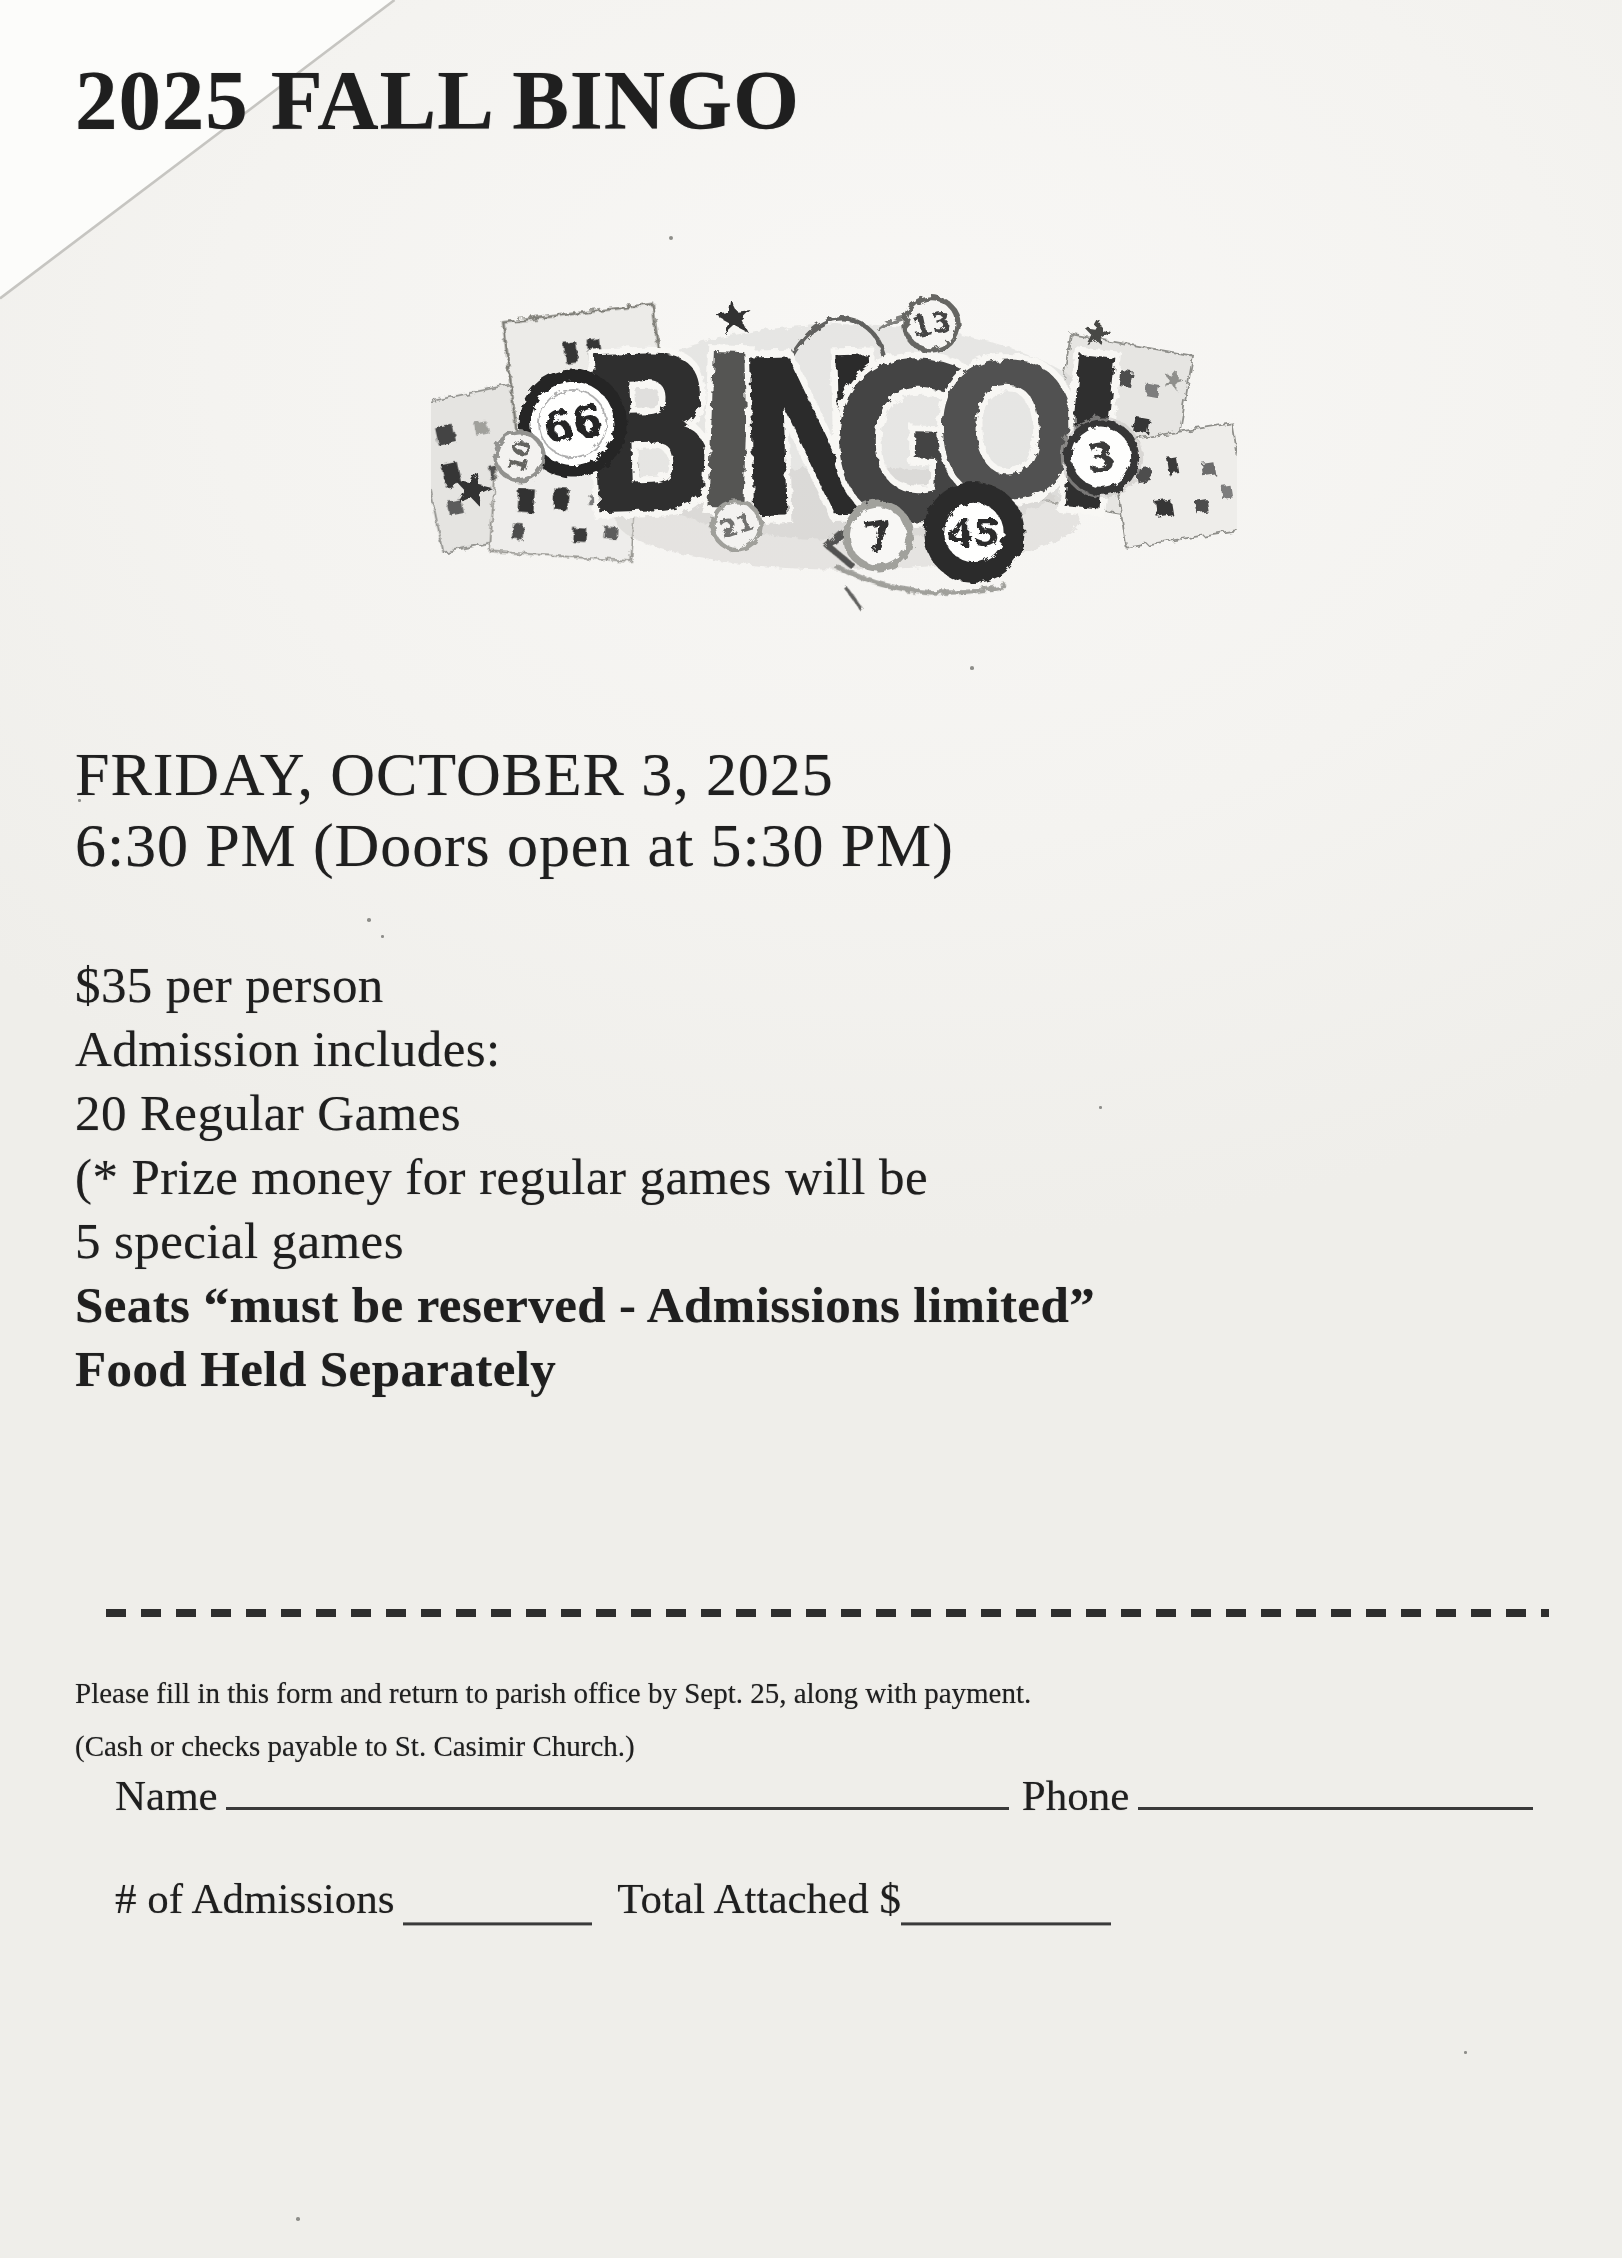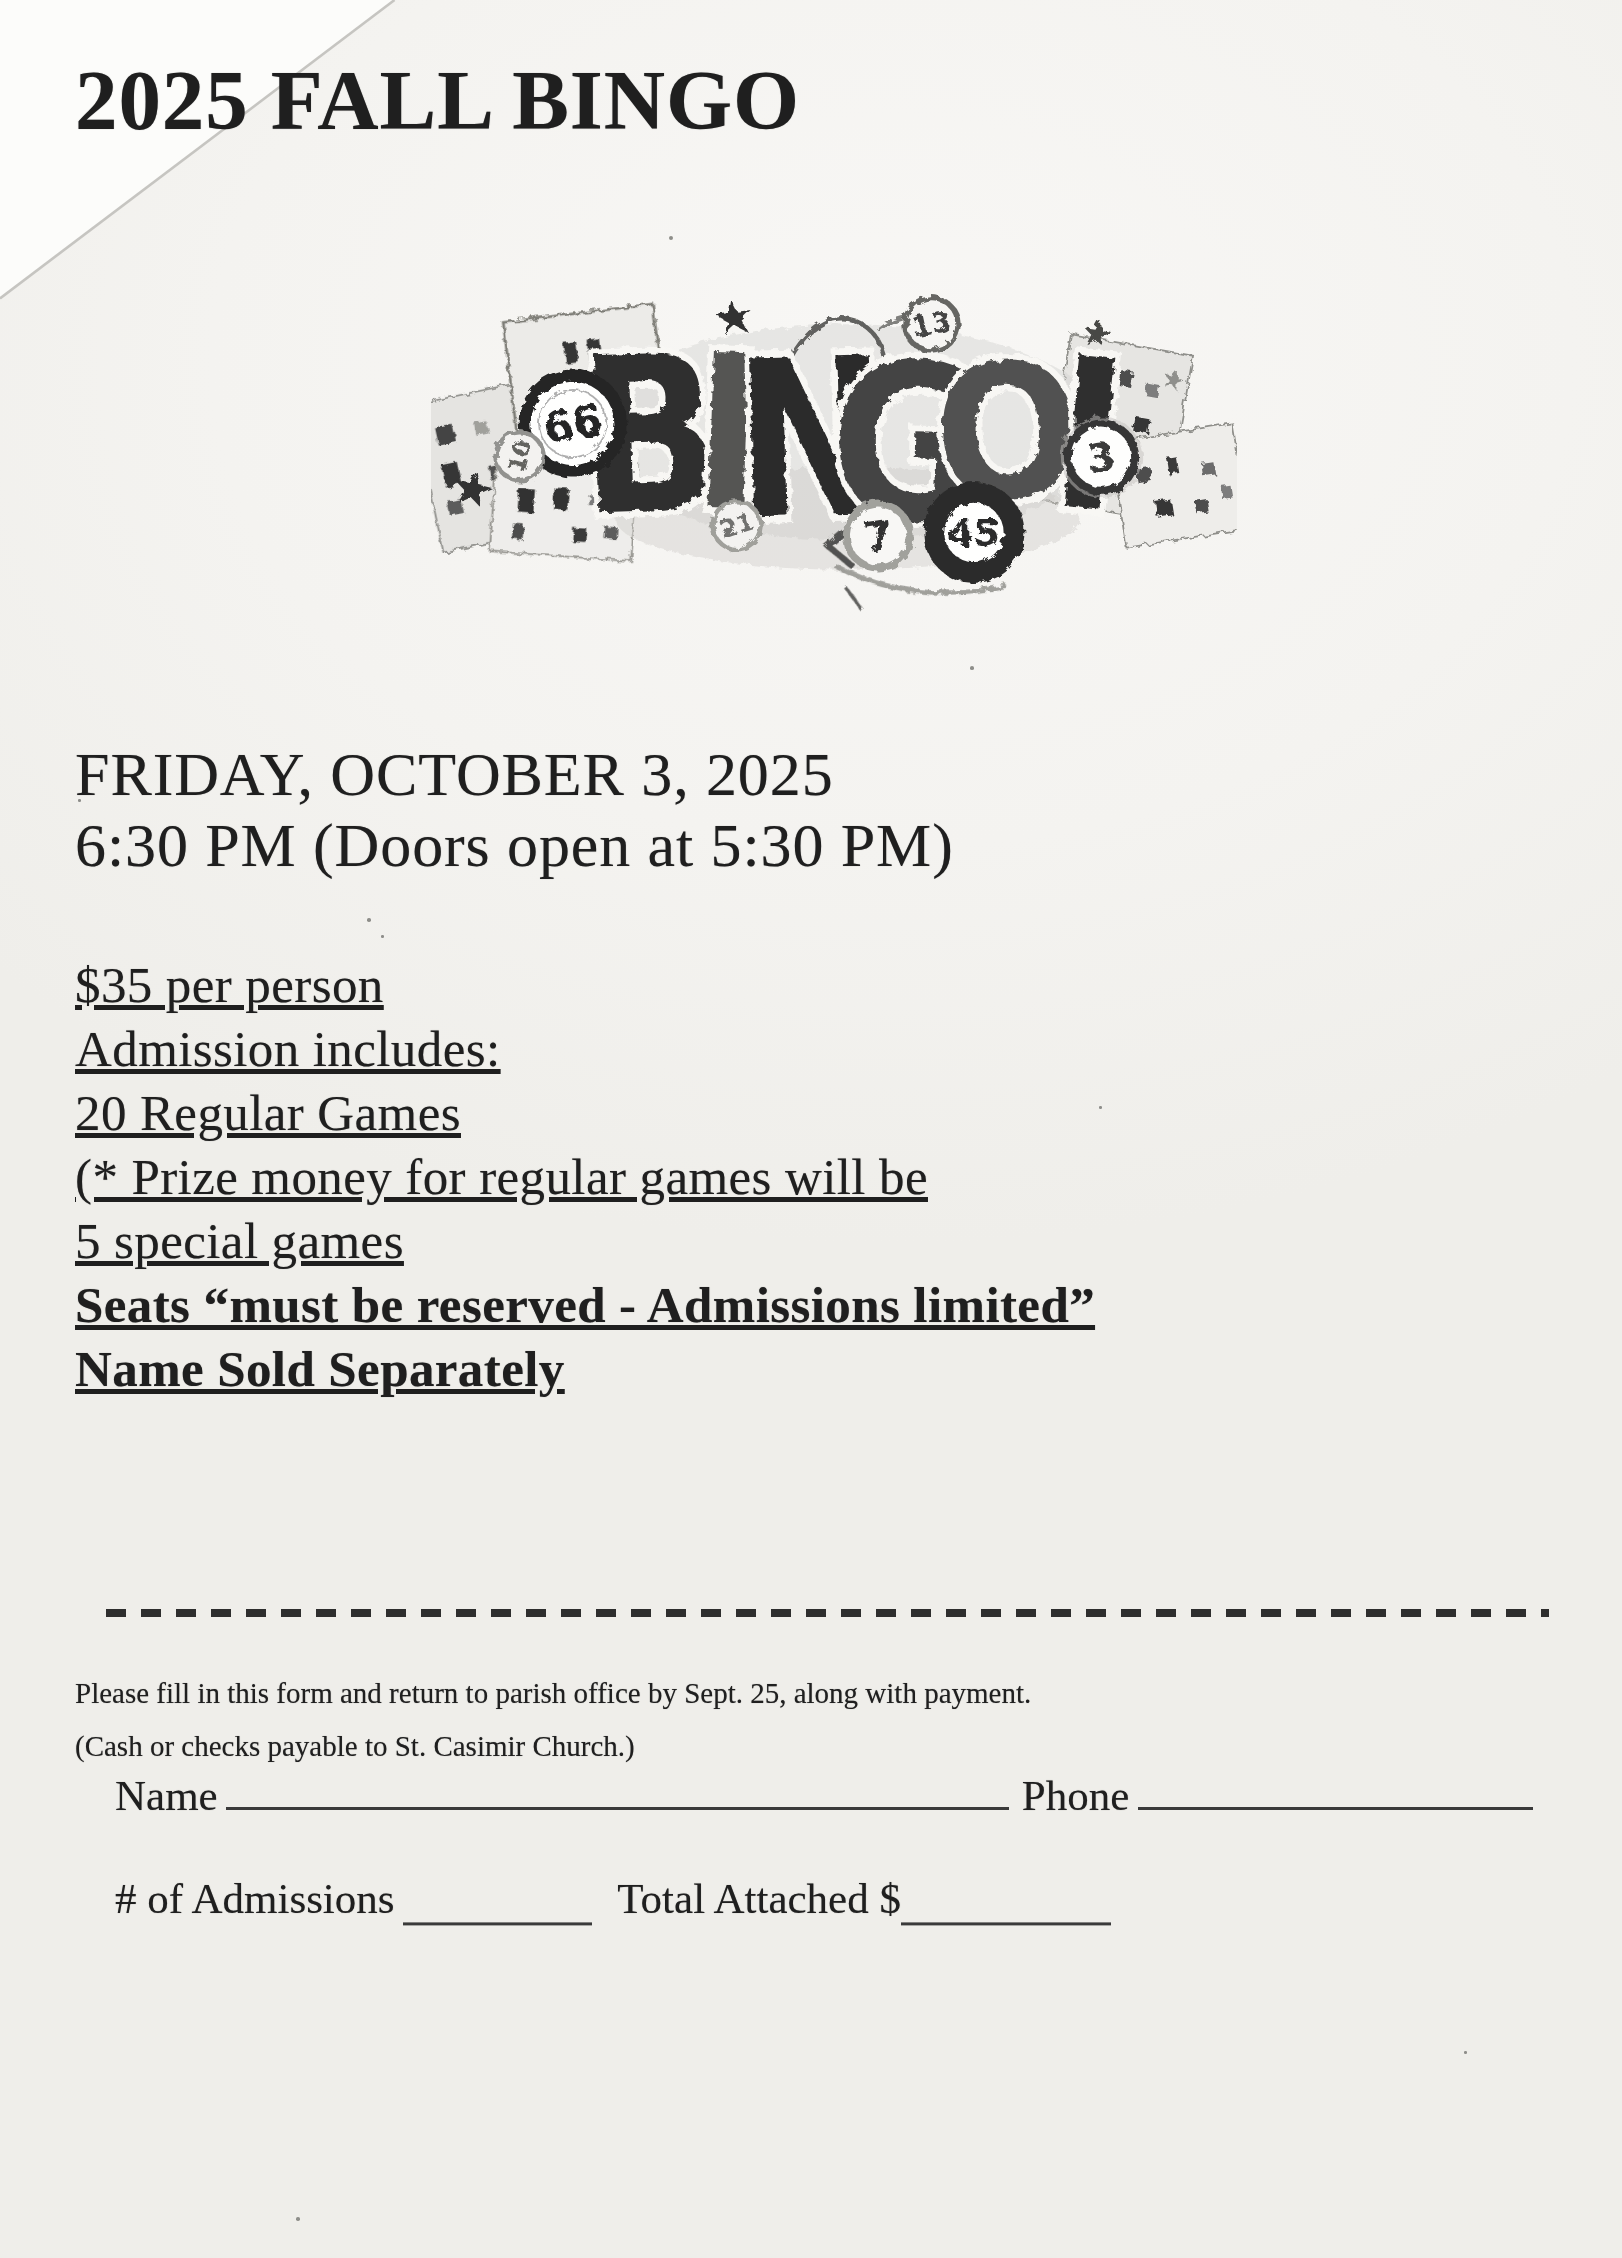--- a/index.html
+++ b/index.html
@@ -21,21 +21,21 @@
     position:absolute;left:0;top:0;width:100%;height:100%;
     clip-path:polygon(0 0,394px 0,0 298px);
     background:#fcfcfa;
   }
   .fold svg{position:absolute;left:0;top:0;}
   .txt{position:absolute;left:75px;width:1548px;text-align:left;
        text-shadow:0 0 0.9px rgba(25,25,25,.45);}
   .title{top:51px;font-size:85px;font-weight:bold;letter-spacing:0.9px;}
   .subtitle{top:157px;font-size:41px;}
   .dateblock{top:739px;font-size:62px;font-weight:normal;line-height:1.14;letter-spacing:0.9px;}
-  .details{top:953px;font-size:51px;line-height:64px;letter-spacing:0.4px;text-decoration:underline;}
+  .details{top:953px;font-size:51px;line-height:64px;letter-spacing:0.4px;}
   .details .b{font-weight:bold;}
   .cutline{
     position:absolute;left:106px;top:1609px;width:1443px;height:8px;
     background:repeating-linear-gradient(90deg,#2e2e2e 0 20px,rgba(0,0,0,0) 20px 35px);
   }
   .instructions{top:1667px;font-size:29px;line-height:53px;}
   .formrow{position:absolute;left:115px;width:1456px;font-size:43px;
            text-shadow:0 0 0.9px rgba(25,25,25,.45);white-space:nowrap;}
   .row1{top:1766px;}
   .row2{top:1869px;}
@@ -186,21 +186,21 @@
     <div>6:30 PM (Doors open at 5:30 PM)</div>
   </div>
 
   <div class="txt details">
     <div>$35 per person</div>
     <div>Admission includes:</div>
     <div>20 Regular Games</div>
     <div>(* Prize money for regular games will be</div>
     <div>5 special games</div>
     <div class="b">Seats “must be reserved - Admissions limited”</div>
-    <div class="b">Name Sold Separately</div>
+    <div class="b">Food Held Separately</div>
   </div>
 
   <div class="cutline"></div>
 
   <div class="txt instructions">
     <div>Please fill in this form and return to parish office by Sept. 25, along with payment.</div>
     <div>(Cash or checks payable to St. Casimir Church.)</div>
   </div>
 
   <div class="formrow row1">

